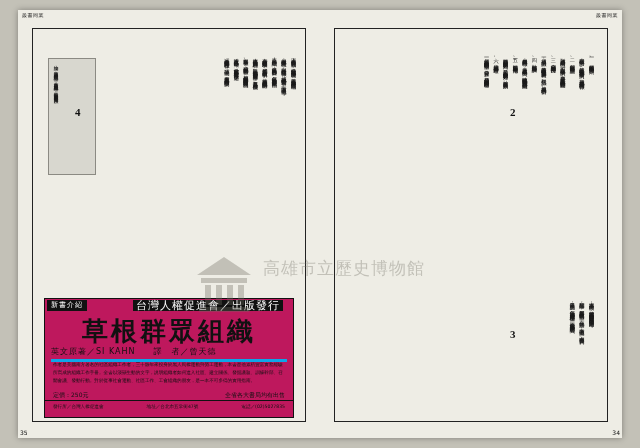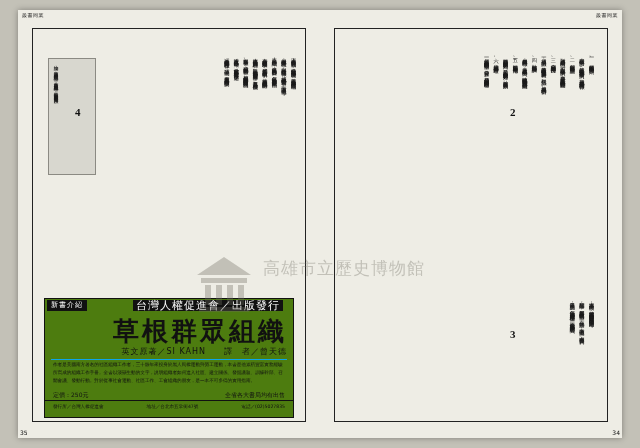--- a/index.html
+++ b/index.html
@@ -84,42 +84,42 @@
     letter-spacing:1px;font-family:"DejaVu Sans",sans-serif;
   }
   .wm .t2{
     position:absolute;left:70px;top:27px;font-size:9px;color:#6e6c62;
     letter-spacing:.6px;
   }
 
   
   .ad{
     position:absolute;left:26px;top:288px;width:248px;height:118px;
-    background:#4d7c0f;border:1px solid #111;
+    background:#be185d;border:1px solid #111;
   }
   .ad .newbook{
     position:absolute;left:2px;top:1px;width:40px;height:11px;
     background:#111;color:#fff;font-size:7px;text-align:center;
     line-height:11px;letter-spacing:1px;
   }
   .ad .banner{
     position:absolute;left:88px;top:1px;width:150px;height:11px;
     background:#111;color:#fff;font-size:11px;text-align:center;
     line-height:11px;letter-spacing:1px;
   }
   .ad .title{
     position:absolute;left:6px;top:15px;width:236px;
     font-size:26px;font-weight:bold;letter-spacing:3px;color:#111;
     font-family:Liberation Mono, monospace;
-    text-align:right;
+    text-align:center;
   }
   .ad .byline{
     position:absolute;left:6px;top:47px;width:236px;
-    font-size:8px;letter-spacing:1px;color:#111;text-align:right;
-    border-bottom:1px solid #0ea5e9;padding-bottom:2px;
+    font-size:8px;letter-spacing:1px;color:#111;text-align:left;
+    border-bottom:3px solid #0ea5e9;padding-bottom:2px;
   }
   .ad .blurb{
     position:absolute;left:8px;top:62px;width:232px;
     font-size:4.6px;line-height:1.7;color:#111;
   }
   .ad .price{
     position:absolute;left:8px;top:92px;font-size:6px;color:#111;
   }
   .ad .price2{
     position:absolute;right:8px;top:92px;font-size:6px;color:#111;

